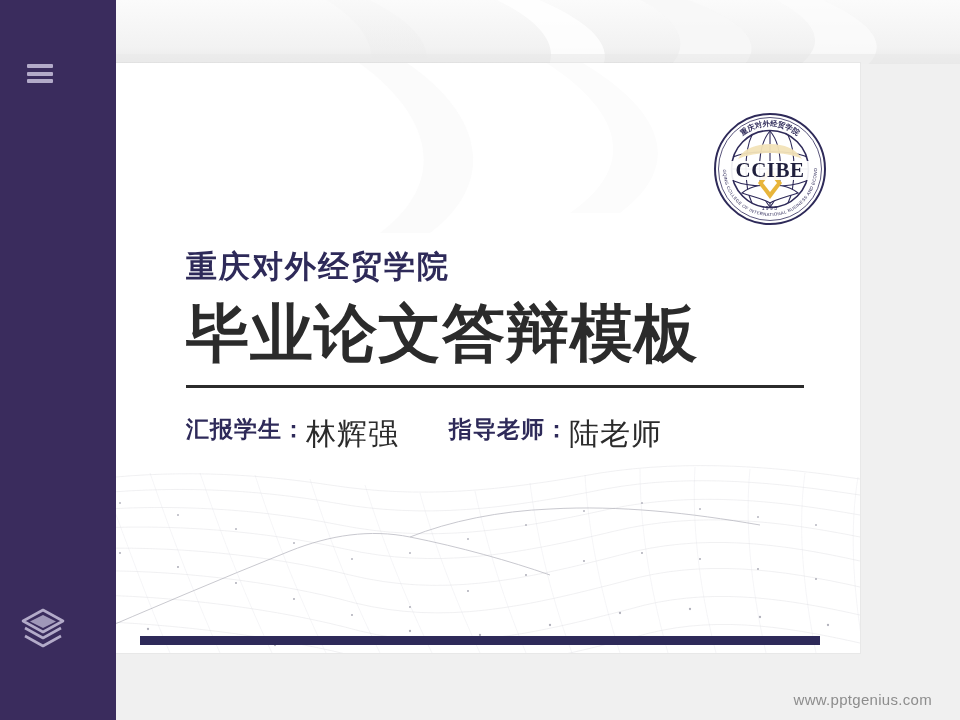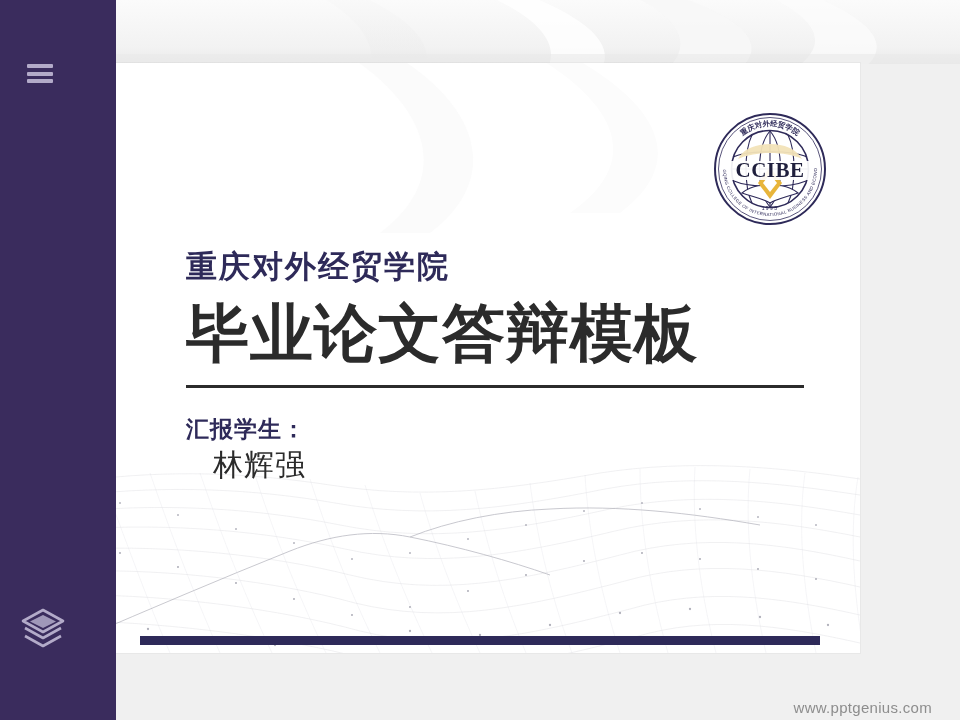--- a/index.html
+++ b/index.html
@@ -135,39 +135,39 @@
     width: 618px;
     height: 3px;
     background: #2b2b2b;
   }
   .meta-row {
     margin-top: 26px;
     display: flex;
     align-items: baseline;
     white-space: nowrap;
   }
-  .meta-item { display: flex; align-items: flex-end; flex-direction: column; }
+  .meta-item { display: flex; align-items: flex-start; }
   .meta-item + .meta-item { margin-left: 50px; }
   .meta-label {
     font-size: 23px;
     font-weight: bold;
     color: #2e2a59;
     letter-spacing: 1px;
   }
   .meta-value {
     font-size: 30px;
     font-weight: normal;
     color: #2b2b2b;
     letter-spacing: 1px;
   }
 
   
   .footer-url {
     position: absolute;
-    right: 28px; bottom: 4px;
+    right: 28px; bottom: 12px;
     font-size: 15px;
     color: #8d8d8d;
     letter-spacing: 0.3px;
     z-index: 20;
   }
 </style>
 </head>
 <body>
 
 <div id="app">
@@ -317,20 +317,24 @@
 
     <div class="text-block">
       <div class="school-name">重庆对外经贸学院</div>
       <div class="main-title">毕业论文答辩模板</div>
       <div class="rule"></div>
       <div class="meta-row">
         <div class="meta-item">
           <span class="meta-label">汇报学生：</span>
           <span class="meta-value">林辉强</span>
         </div>
+        <div class="meta-item">
+          <span class="meta-label">指导老师：</span>
+          <span class="meta-value">陆老师</span>
+        </div>
       </div>
     </div>
 
     <div class="slide-bottom-bar"></div>
   </div>
 
   <div class="sidebar">
     <div class="hamburger">
       <span></span>
       <span></span>

